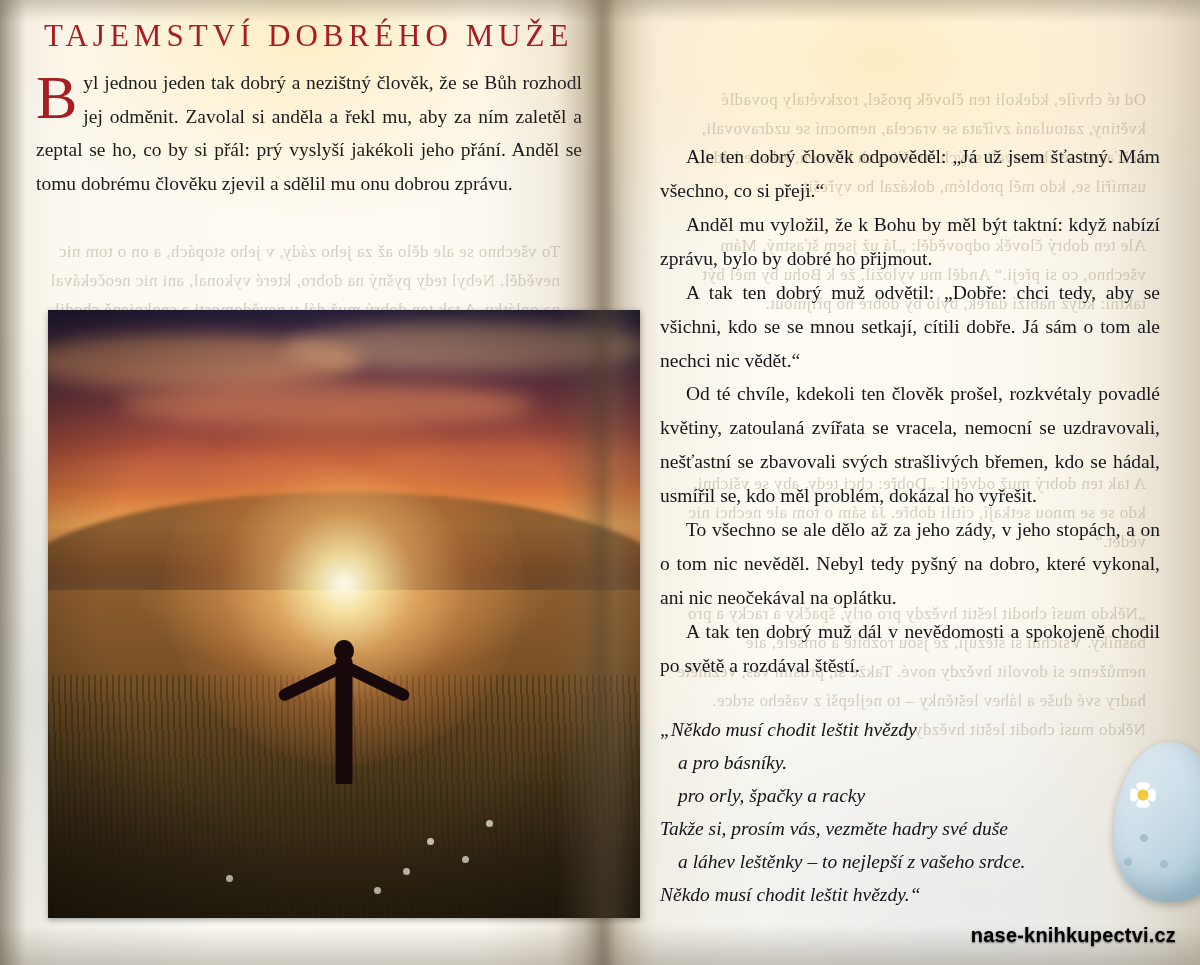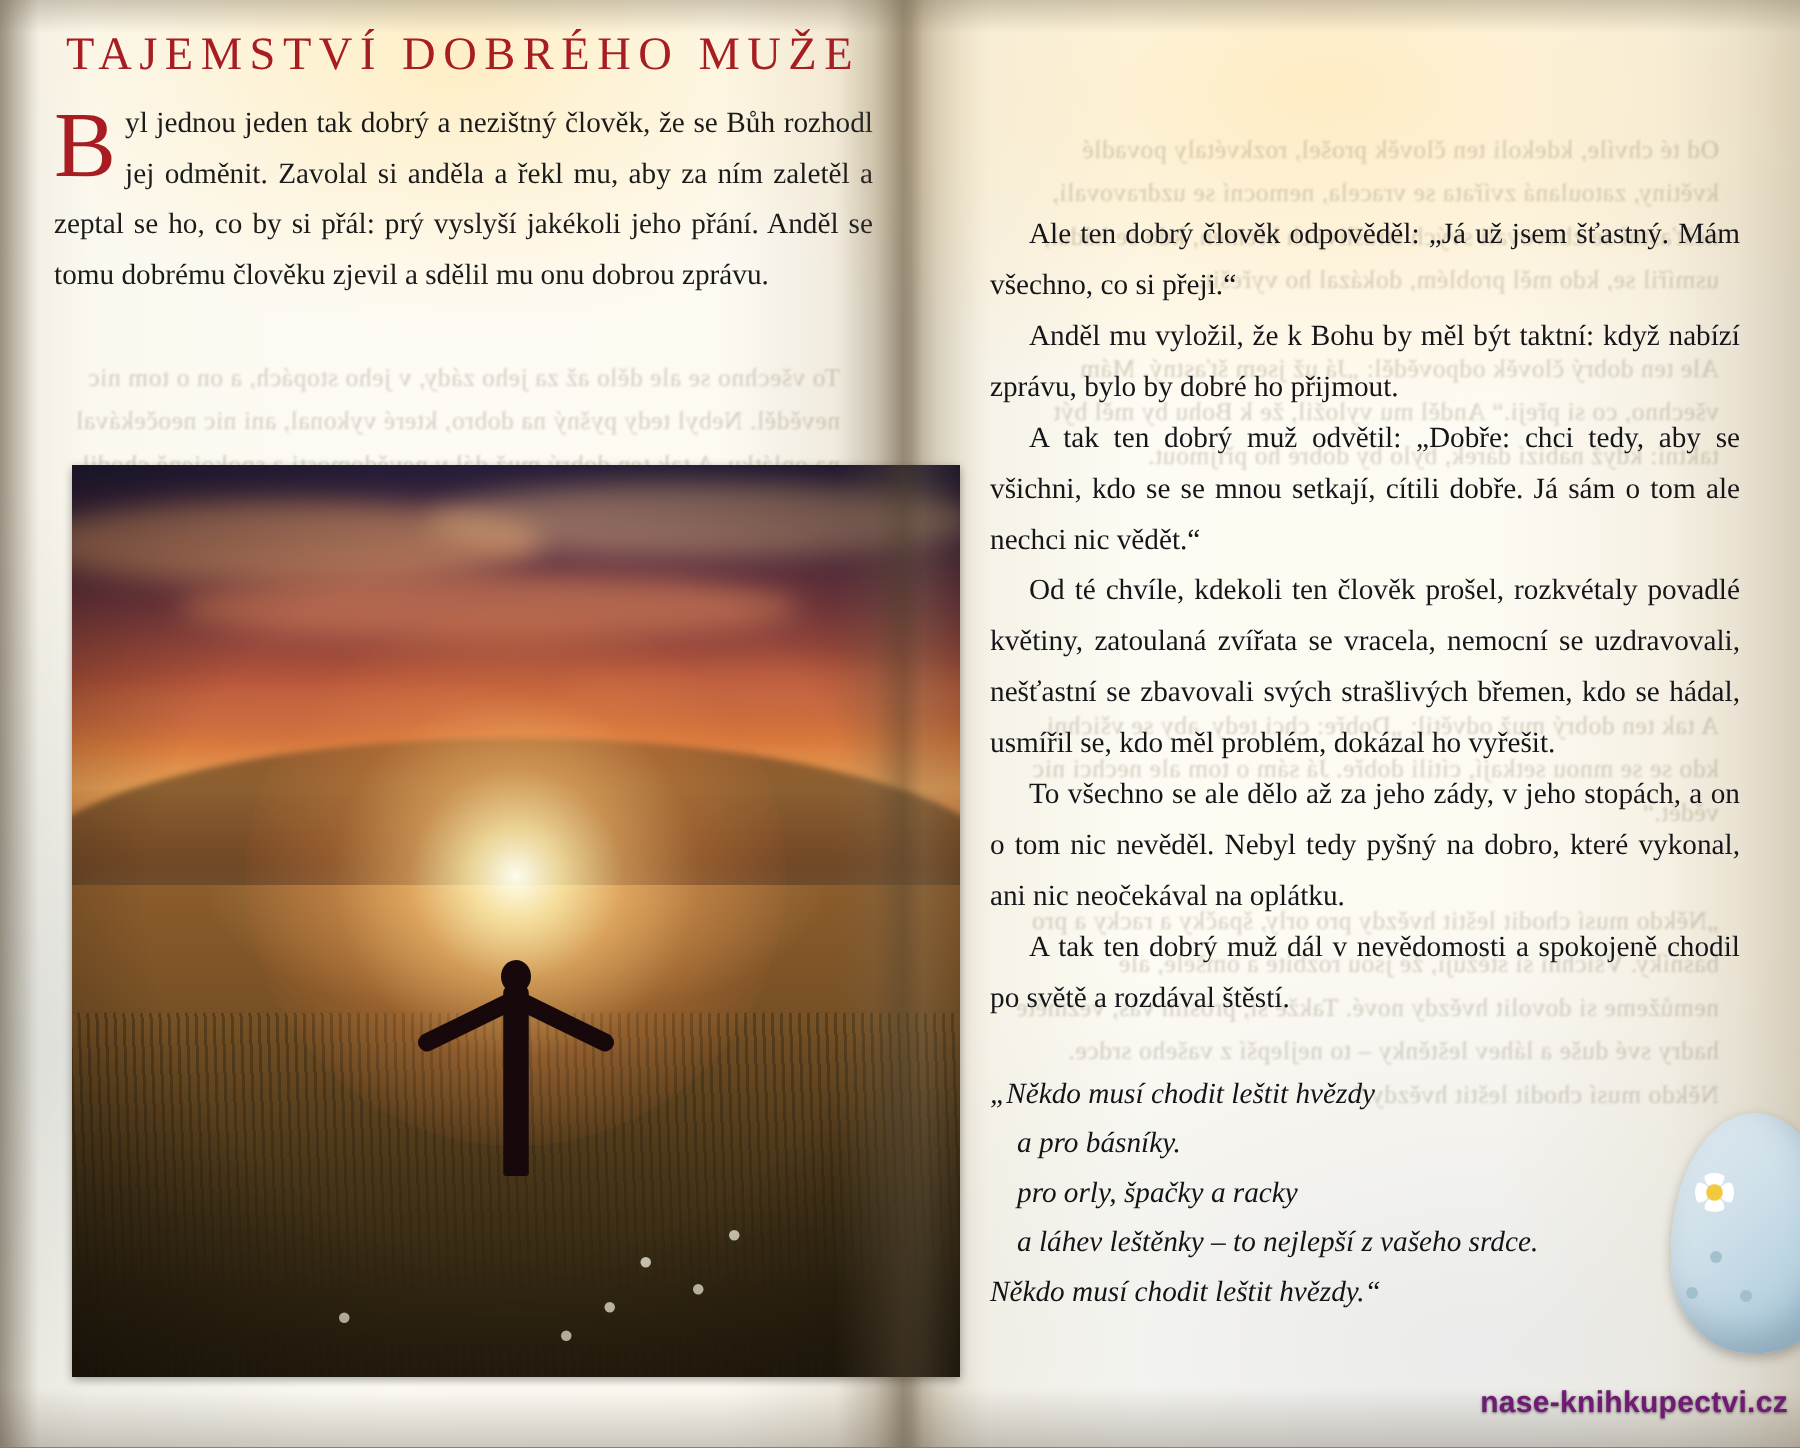--- a/index.html
+++ b/index.html
@@ -286,26 +286,26 @@
     position: absolute;
     width: 8px; height: 8px;
     border-radius: 50%;
     background: #9fbccc;
     opacity: 0.9;
   }
 
   
   .watermark {
     position: absolute;
-    right: 8px;
+    right: 24px;
     bottom: 18px;
     font-family: "Liberation Sans", sans-serif;
     font-size: 20px;
     font-weight: 700;
-    color: #701a75;
+    color: #000000;
     text-shadow: 0 1px 2px rgba(0,0,0,0.55);
     letter-spacing: 0.2px;
   }
 </style>
 </head>
 <body>
 
 <div id="page">
 
   <div class="paper"></div>
@@ -364,20 +364,21 @@
     <p class="body-p">Anděl mu vyložil, že k Bohu by měl být taktní: když nabízí zprávu, bylo by dobré ho přijmout.</p>
     <p class="body-p">A tak ten dobrý muž odvětil: „Dobře: chci tedy, aby se všichni, kdo se se mnou setkají, cítili dobře. Já sám o tom ale nechci nic vědět.“</p>
     <p class="body-p">Od té chvíle, kdekoli ten člověk prošel, rozkvétaly povadlé květiny, zatoulaná zvířata se vracela, nemocní se uzdravovali, nešťastní se zbavovali svých strašlivých břemen, kdo se hádal, usmířil se, kdo měl problém, dokázal ho vyřešit.</p>
     <p class="body-p">To všechno se ale dělo až za jeho zády, v jeho stopách, a on o tom nic nevěděl. Nebyl tedy pyšný na dobro, které vykonal, ani nic neočekával na oplátku.</p>
     <p class="body-p">A tak ten dobrý muž dál v nevědomosti a spokojeně chodil po světě a rozdával štěstí.</p>
 
     <div class="poem">
       <div>„Někdo musí chodit leštit hvězdy</div>
       <div class="ind">a pro básníky.</div>
       <div class="ind">pro orly, špačky a racky</div>
+      <div>Takže si, prosím vás, vezměte hadry své duše</div>
       <div class="ind">a láhev leštěnky – to nejlepší z vašeho srdce.</div>
       <div>Někdo musí chodit leštit hvězdy.“</div>
     </div>
   </div>
 
   <div class="ornament">
     <div class="orn-flower"></div>
     <div class="orn-dot" style="left:26px; top:92px;"></div>
     <div class="orn-dot" style="left:46px; top:118px;"></div>
     <div class="orn-dot" style="left:10px; top:116px;"></div>

